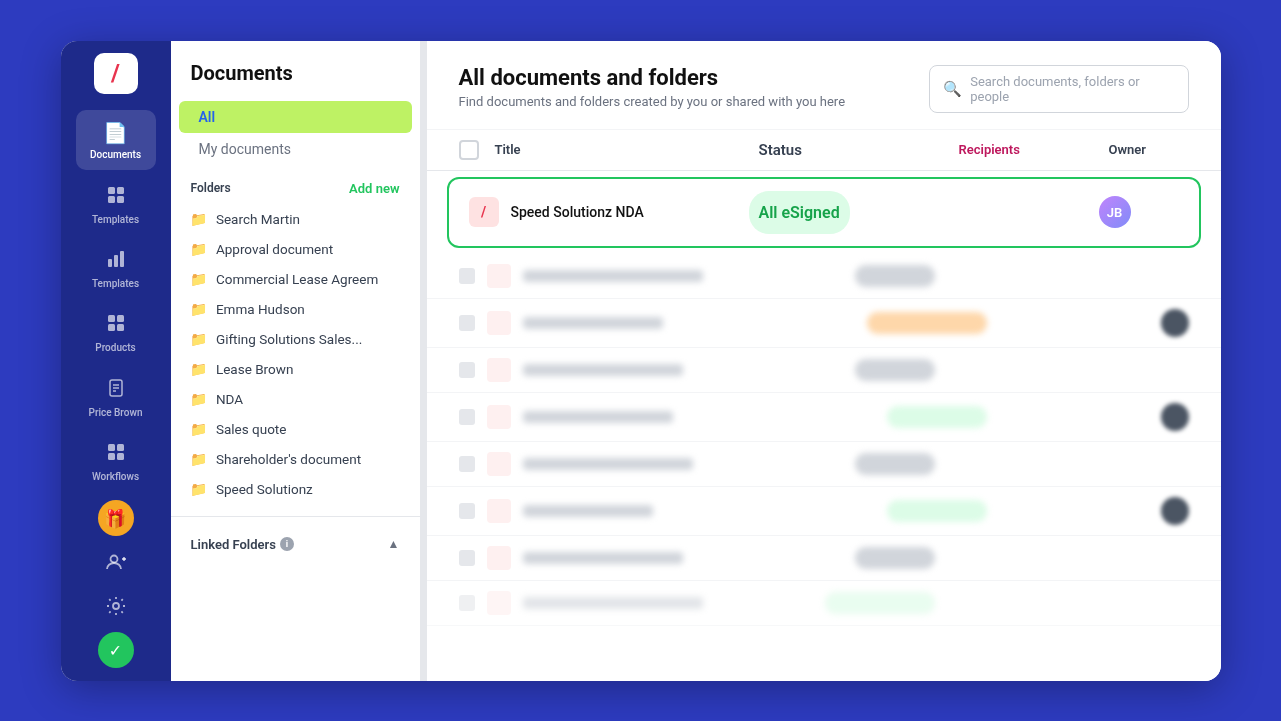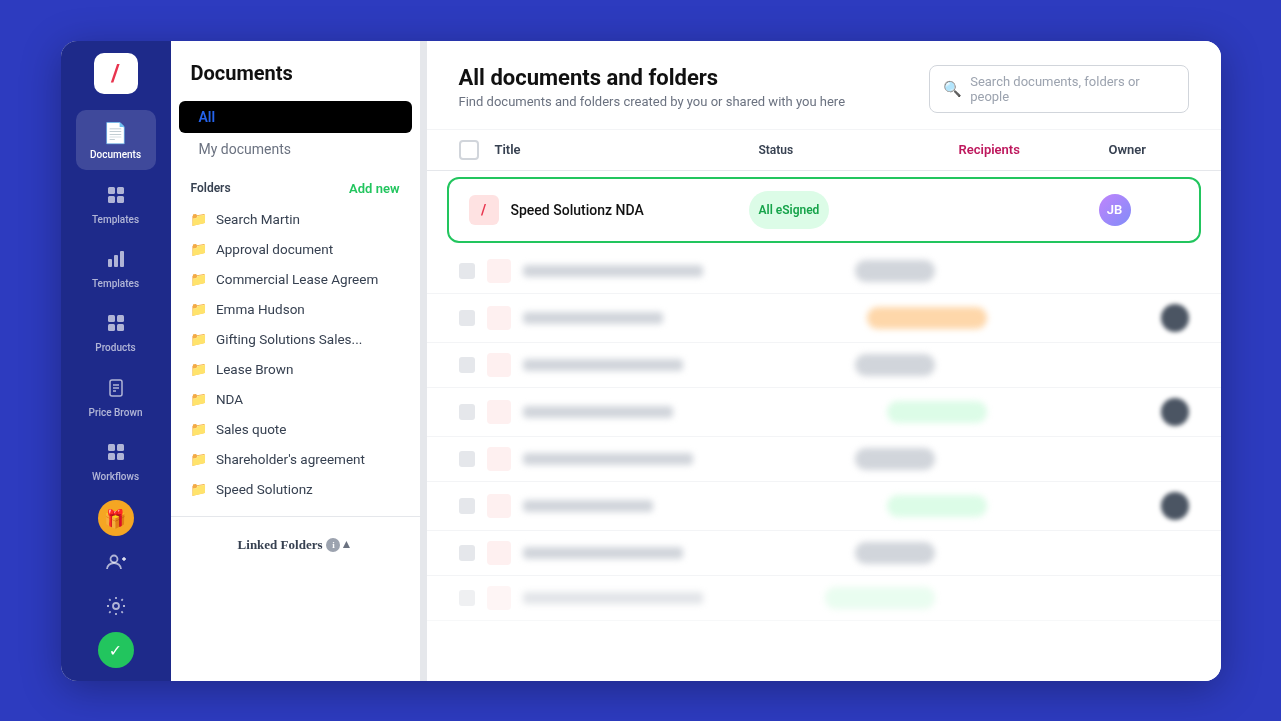--- a/index.html
+++ b/index.html
@@ -143,21 +143,21 @@
     .sidebar-nav-item {
       padding: 8px 20px;
       font-size: 14px;
       color: #374151;
       cursor: pointer;
       border-radius: 6px;
       margin: 0 8px;
     }
 
     .sidebar-nav-item.active {
-      background: #000000;
+      background: #bef264;
       color: #2563eb;
       font-weight: 600;
     }
 
     .sidebar-nav-item.secondary {
       color: #6b7280;
     }
 
     .sidebar-section-header {
       display: flex;
@@ -196,23 +196,22 @@
 
     .divider {
       height: 1px;
       background: #e5e7eb;
       margin: 12px 0;
     }
 
     .linked-folders-header {
       display: flex;
       align-items: center;
-      justify-content: center;
+      justify-content: space-between;
       padding: 8px 20px;
-      font-family: Liberation Serif, serif;
     }
 
     .linked-folders-label {
       font-size: 13px;
       font-weight: 600;
       color: #374151;
       display: flex;
       align-items: center;
       gap: 4px;
     }
@@ -312,21 +311,21 @@
 
     .th-title {
       flex: 1;
       font-size: 13px;
       font-weight: 600;
       color: #374151;
     }
 
     .th-status {
       width: 200px;
-      font-size: 12px;
+      font-size: 15px;
       font-weight: 600;
       color: #374151;
     }
 
     .th-recipients {
       width: 150px;
       font-size: 13px;
       font-weight: 600;
       color: #be185d;
     }
@@ -389,21 +388,21 @@
 
     .row-status {
       width: 200px;
     }
 
     .badge {
       display: inline-flex;
       align-items: center;
       padding: 12px 10px;
       border-radius: 20px;
-      font-size: 12px;
+      font-size: 16px;
       font-weight: 600;
     }
 
     .badge.green {
       background: #dcfce7;
       color: #16a34a;
     }
 
     .row-recipients {
       width: 150px;
@@ -619,21 +618,21 @@
     <div class="folder-item">
       <span class="folder-icon">📁</span>
       <span>NDA</span>
     </div>
     <div class="folder-item">
       <span class="folder-icon">📁</span>
       <span>Sales quote</span>
     </div>
     <div class="folder-item">
       <span class="folder-icon">📁</span>
-      <span>Shareholder's agreement</span>
+      <span>Shareholder's document</span>
     </div>
     <div class="folder-item">
       <span class="folder-icon">📁</span>
       <span>Speed Solutionz</span>
     </div>
 
     <div class="divider"></div>
 
     <div class="linked-folders-header">
       <div class="linked-folders-label">

